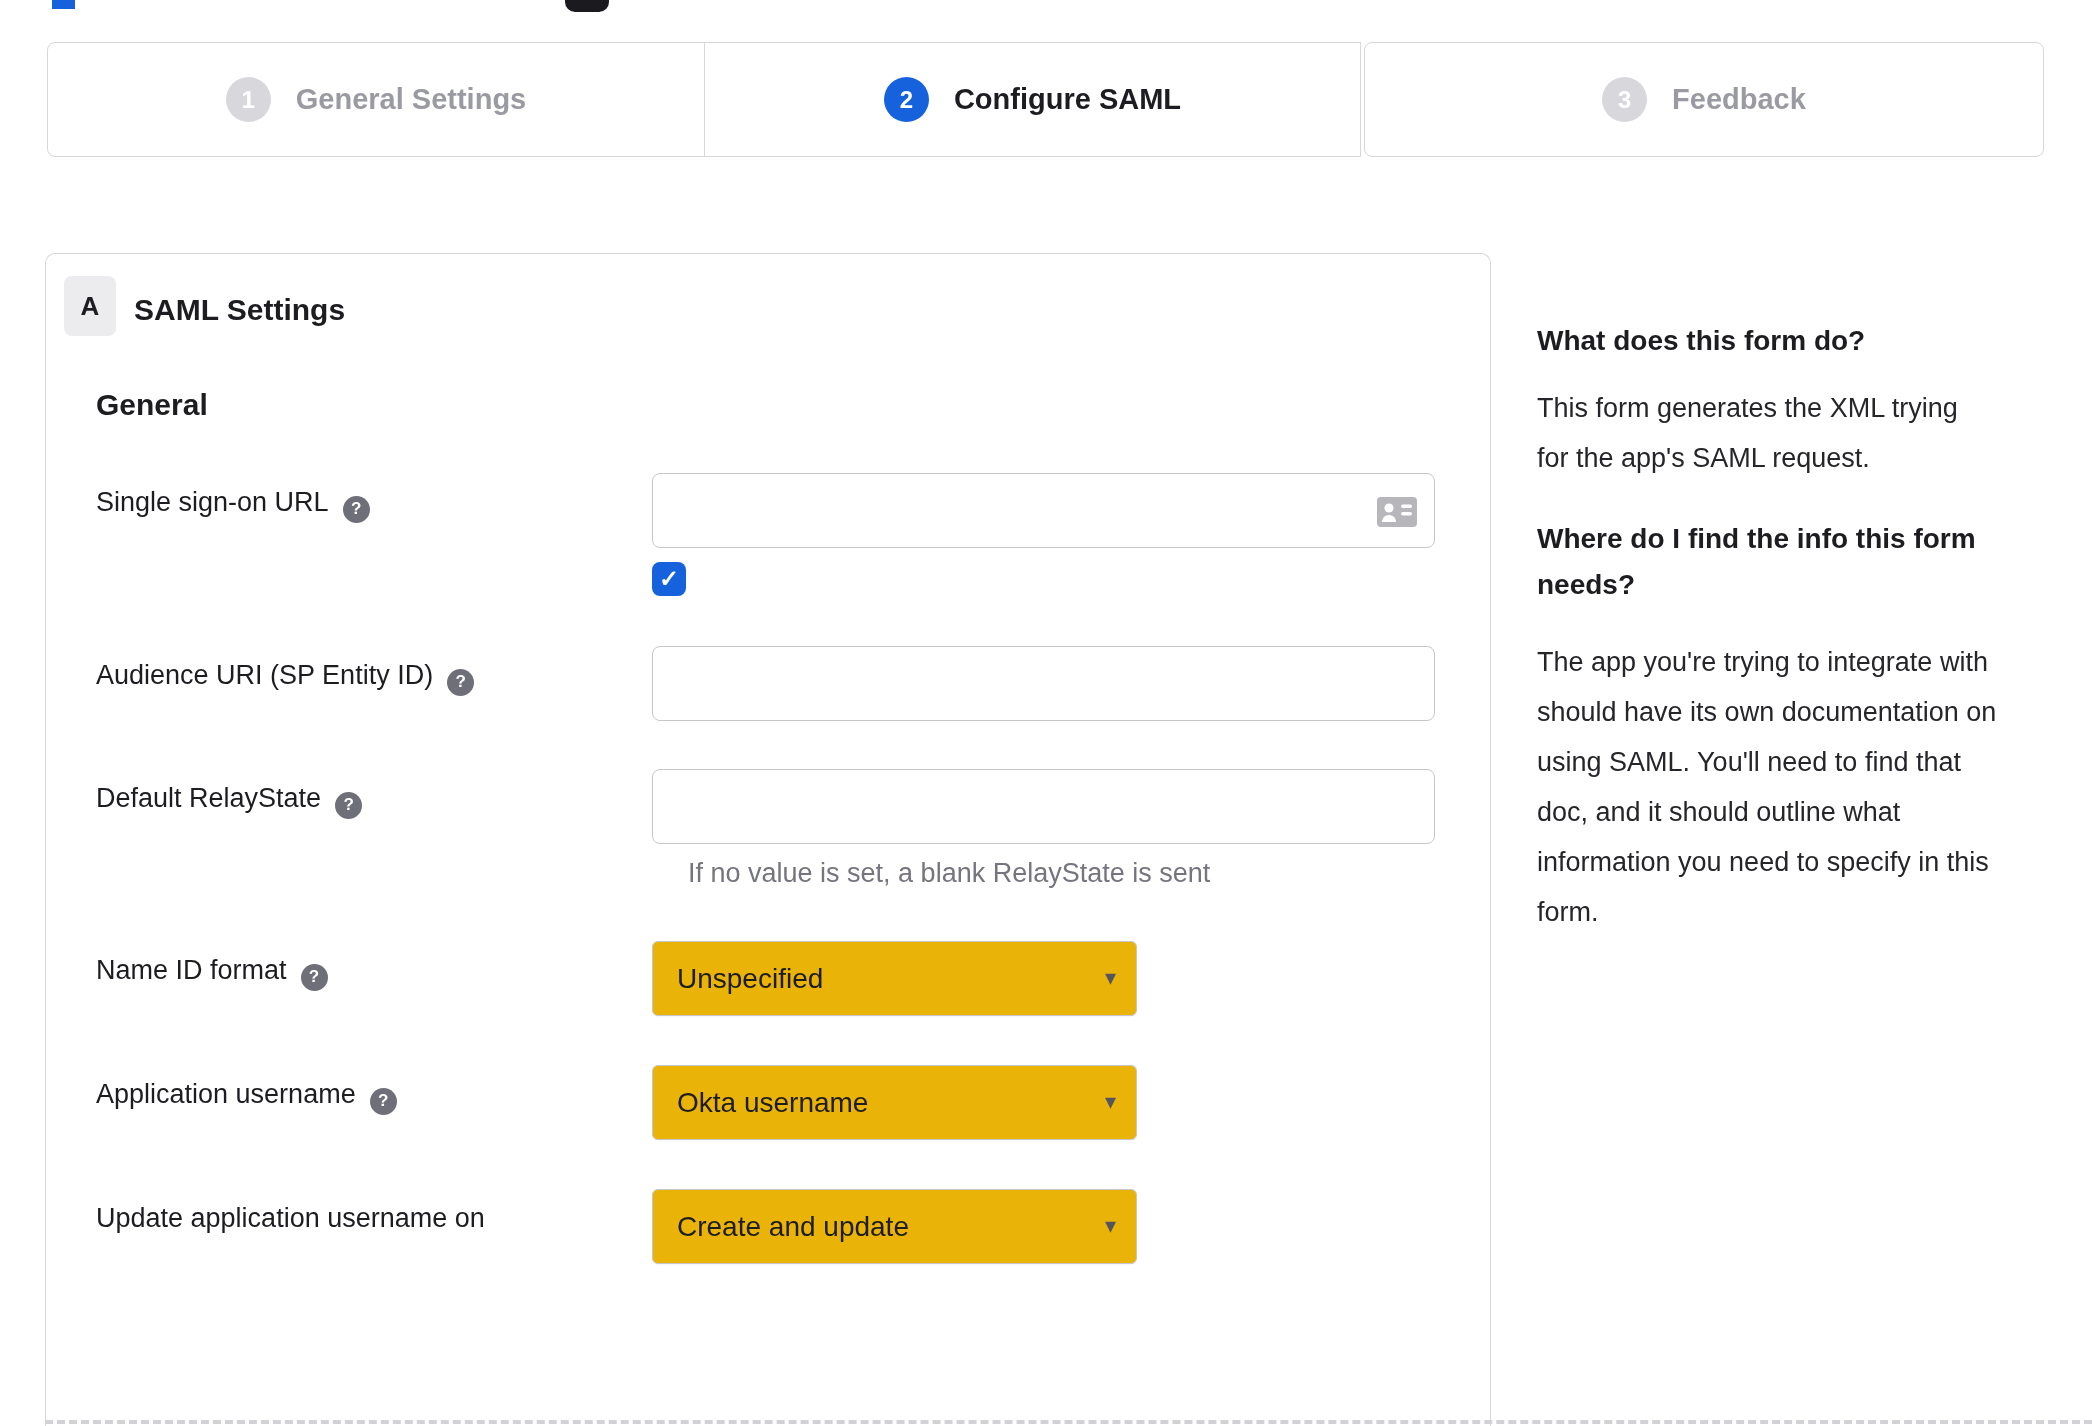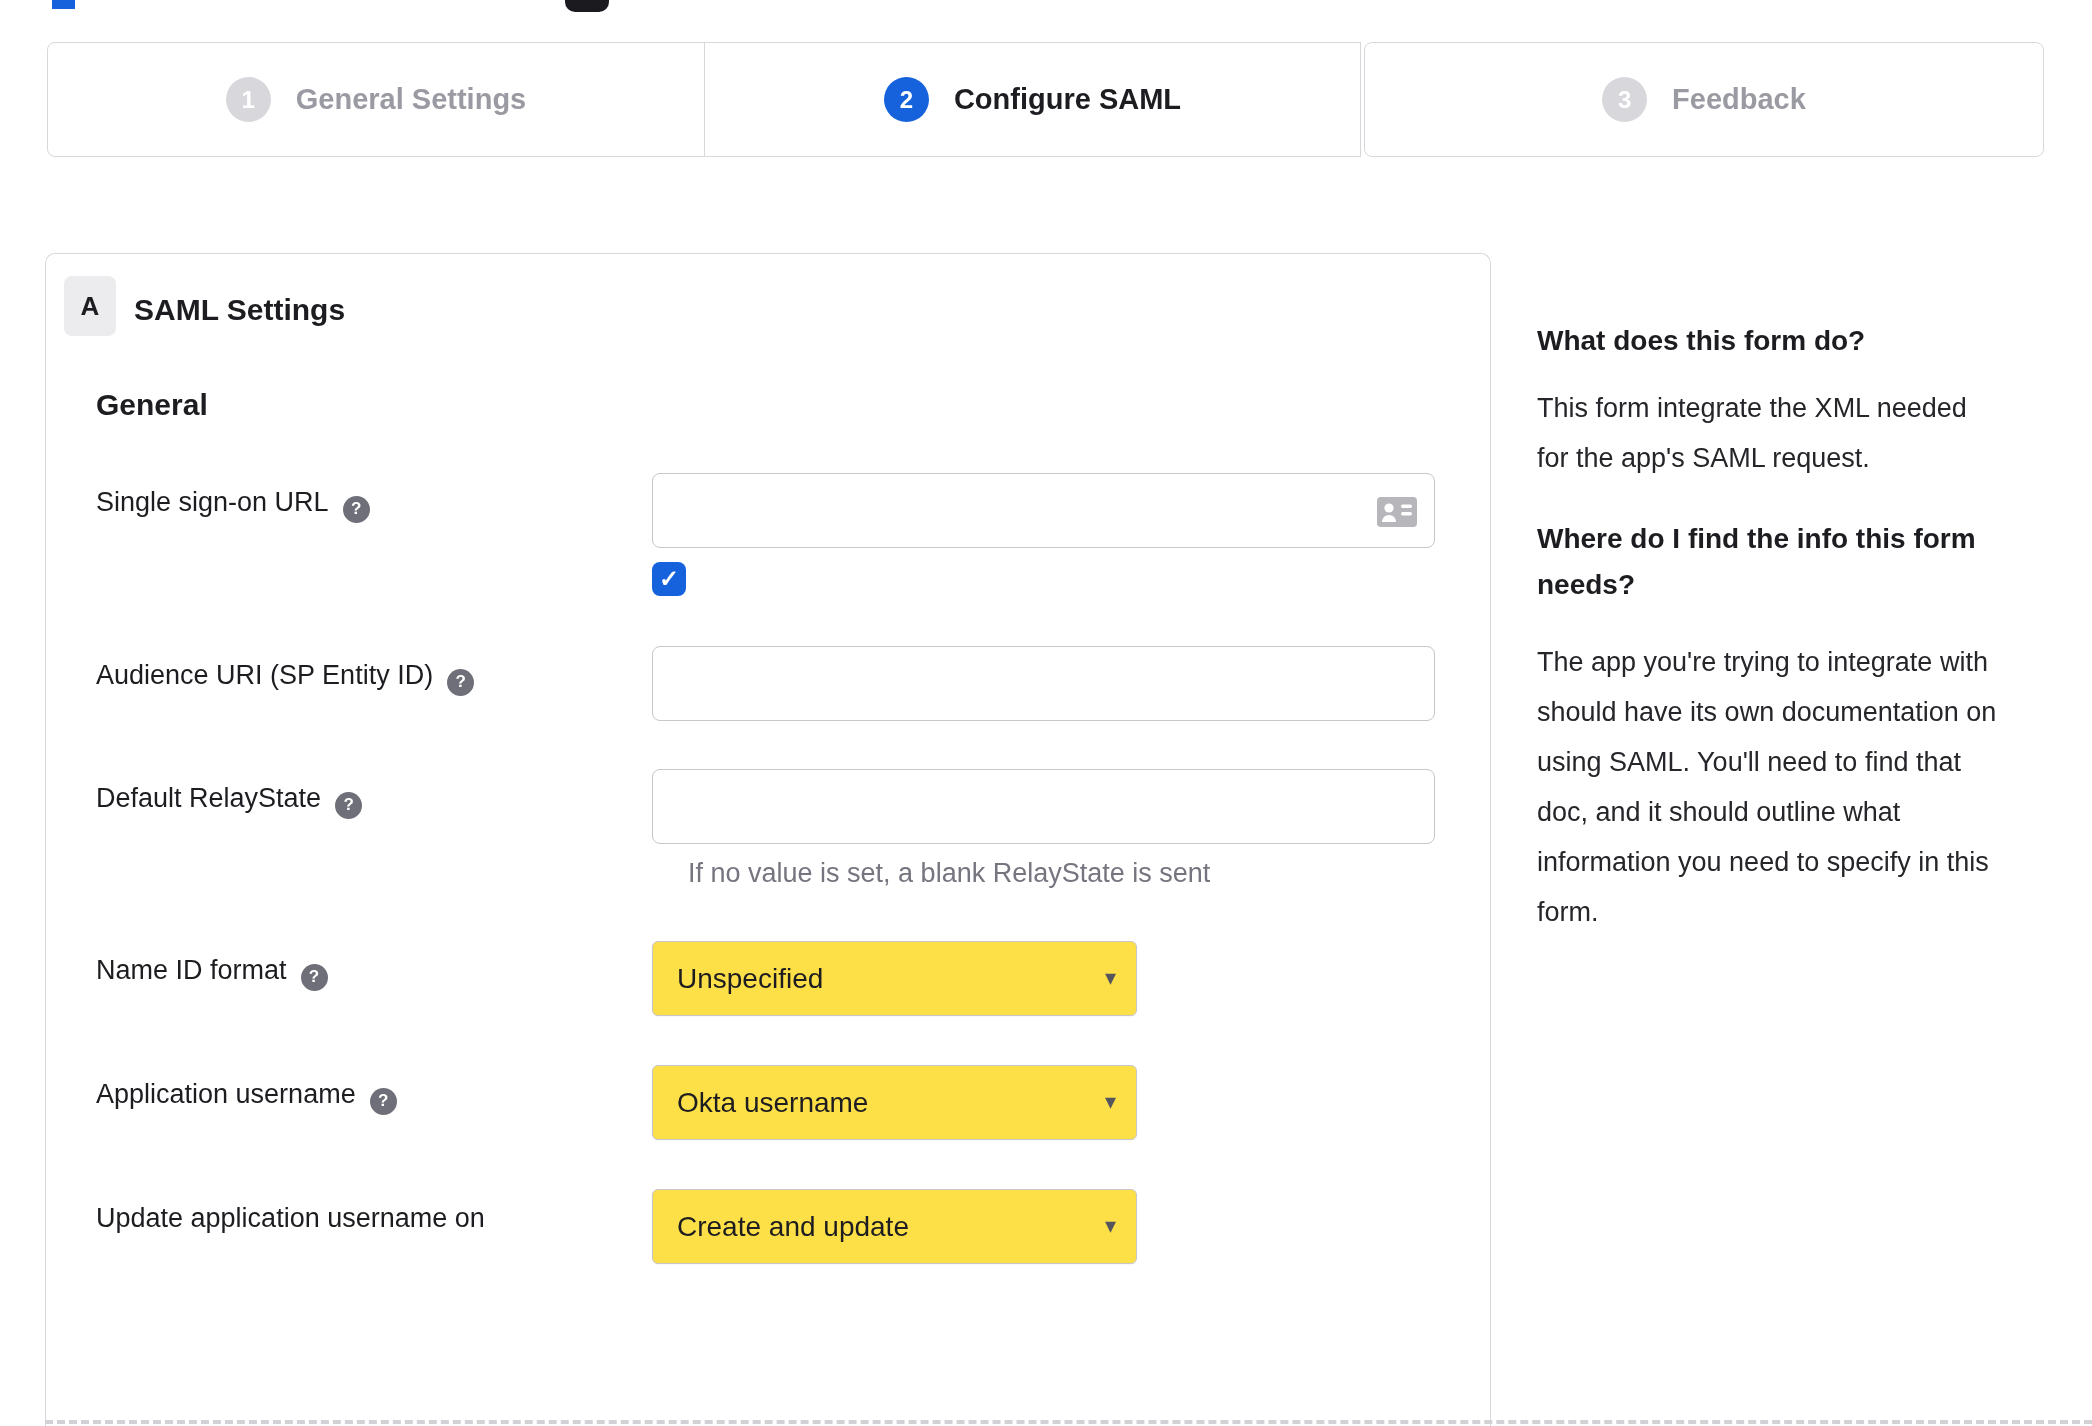--- a/index.html
+++ b/index.html
@@ -42,21 +42,21 @@
                       font-family:"Liberation Sans", sans-serif; }
   .card-icon { position:absolute; right:16px; top:22px; }
 
   .checkrow { margin-top:14px; display:flex; align-items:center; }
   .checkbox { width:34px; height:34px; background:#1662dd; border-radius:8px; display:flex; align-items:center; justify-content:center; cursor:pointer; }
   .checkbox .tick { color:#fff; font-size:24px; font-weight:bold; line-height:1; }
   .checklabel { margin-left:26px; font-size:28px; color:#1d1d21; }
 
   .hint { margin-top:14px; font-size:27px; color:#75757f;margin-left:36px; }
 
-  .select { position:relative; width:485px; height:75px; background:#fde047; border:1px solid #c6c6cb; border-radius:6px;
+  .select { position:relative; width:485px; height:75px; background:#eab308; border:1px solid #c6c6cb; border-radius:6px;
             display:flex; align-items:center; padding-left:24px; font-size:28px; color:#1d1d21; cursor:pointer;
             box-shadow:0 1px 2px rgba(0,0,0,0.04); }
   .caret { position:absolute; right:20px; top:50%; transform:translateY(-52%); font-size:22px; color:#55555e; }
 
   .advanced-link { position:absolute; left:606px; top:1089px; width:783px; text-align:right; }
   .advanced-link a { font-size:29px; color:#1662dd; text-decoration:none; cursor:pointer; }
 
   
   .help-panel { position:absolute; left:1537px; top:0; width:512px; }
   .hp-h { position:absolute; font-size:28px; font-weight:bold; line-height:46px; white-space:pre-line; }
@@ -175,21 +175,21 @@
           <span>Create and update</span>
           <span class="caret">▾</span>
         </div>
       </div>
     </div>
 
   </div>
 
   <div class="help-panel">
     <div class="hp-h hp-h1">What does this form do?</div>
-    <div class="hp-b hp-b1">This form integrate the XML needed
+    <div class="hp-b hp-b1">This form generates the XML trying
 for the app's SAML request.</div>
     <div class="hp-h hp-h2">Where do I find the info this form
 needs?</div>
     <div class="hp-b hp-b2">The app you're trying to integrate with
 should have its own documentation on
 using SAML. You'll need to find that
 doc, and it should outline what
 information you need to specify in this
 form.</div>
   </div>

